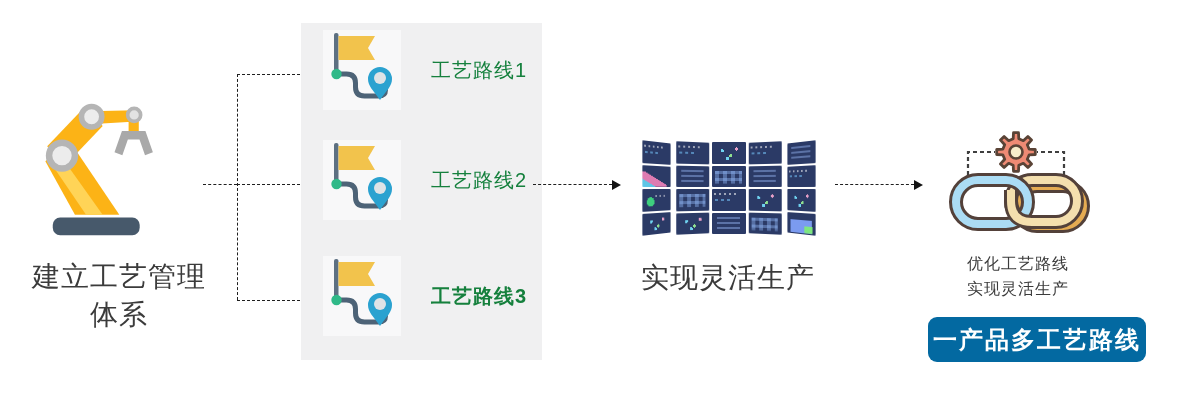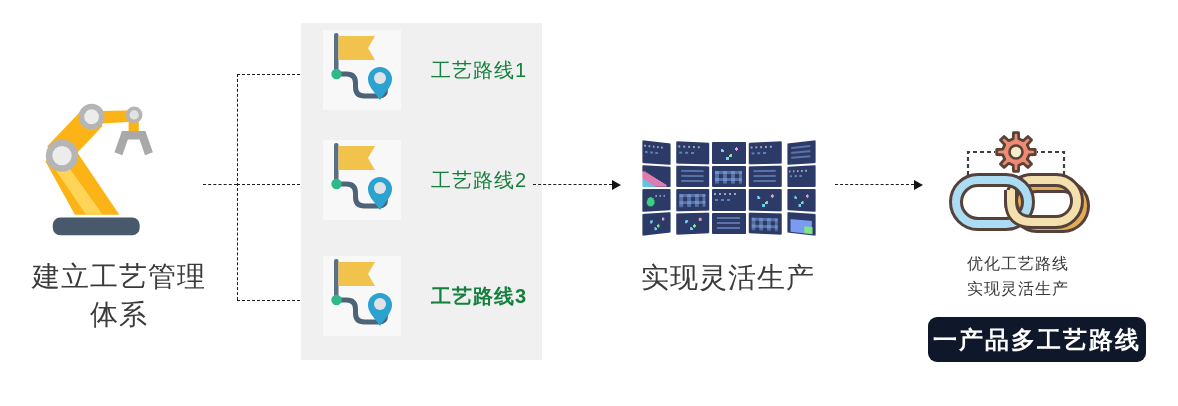--- a/index.html
+++ b/index.html
@@ -58,21 +58,21 @@
       repeating-linear-gradient(to right, rgba(150,190,255,.4) 0 4px, transparent 4px 8px),
       repeating-linear-gradient(to bottom, rgba(150,190,255,.4) 0 3px, transparent 3px 7px);
     background-size:80% 60%, 80% 60%; background-position:50% 62%, 50% 62%; }
   .d-green { background-image:
       linear-gradient(#7ee87e,#7ee87e), linear-gradient(#7b9bf0,#7b9bf0);
     background-size:28% 32%, 76% 62%; background-position:86% 92%, 55% 88%; }
 
   
   .badge {
     position:absolute; left:928px; top:317px; width:218px; height:45px;
-    background:#0f172a; border-radius:9px; display:flex; align-items:center; justify-content:center;
+    background:#0369a1; border-radius:9px; display:flex; align-items:center; justify-content:center;
     color:#ffffff; font-size:24px; font-weight:bold; letter-spacing:2px;
   }
 
   .optimize-text { position:absolute; left:938px; top:251px; width:160px; text-align:center;
     font-size:16px; line-height:25px; color:#3b3b3b; letter-spacing:1px; }
 </style>
 </head>
 <body>
 
 <div id="canvas">

